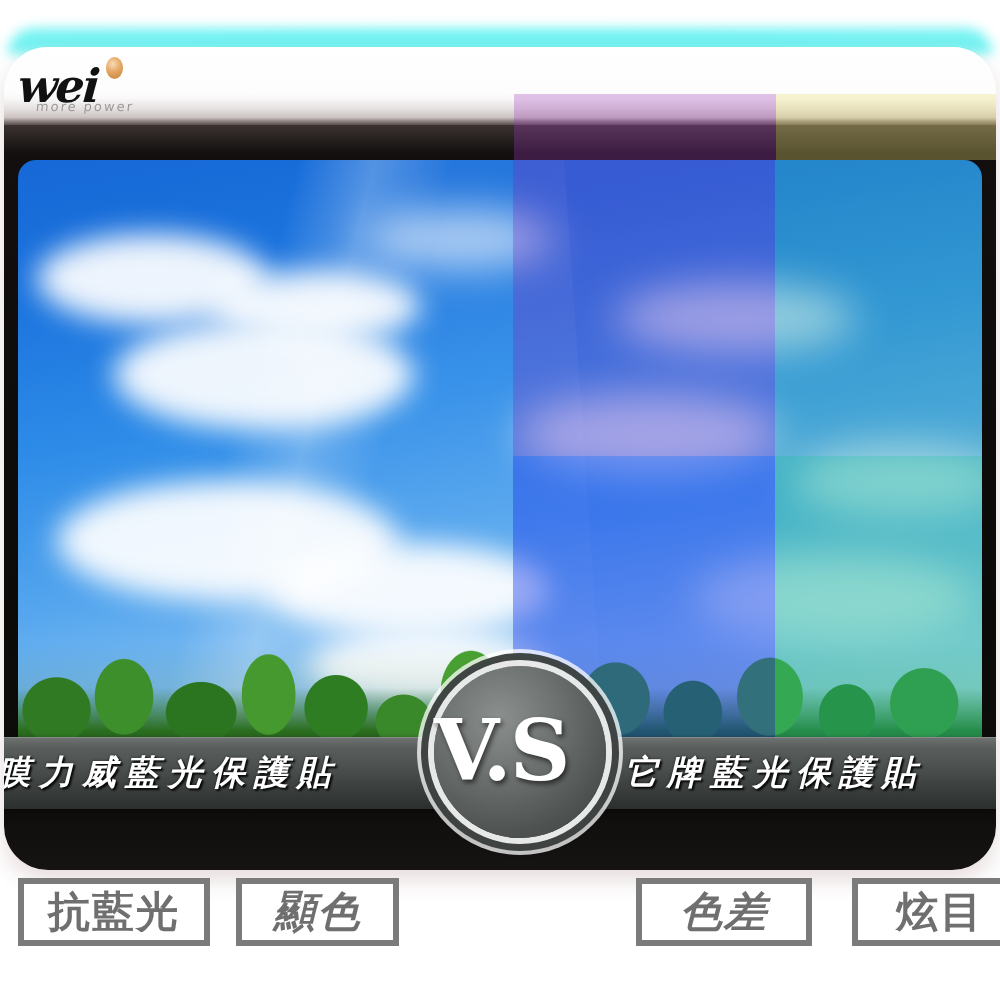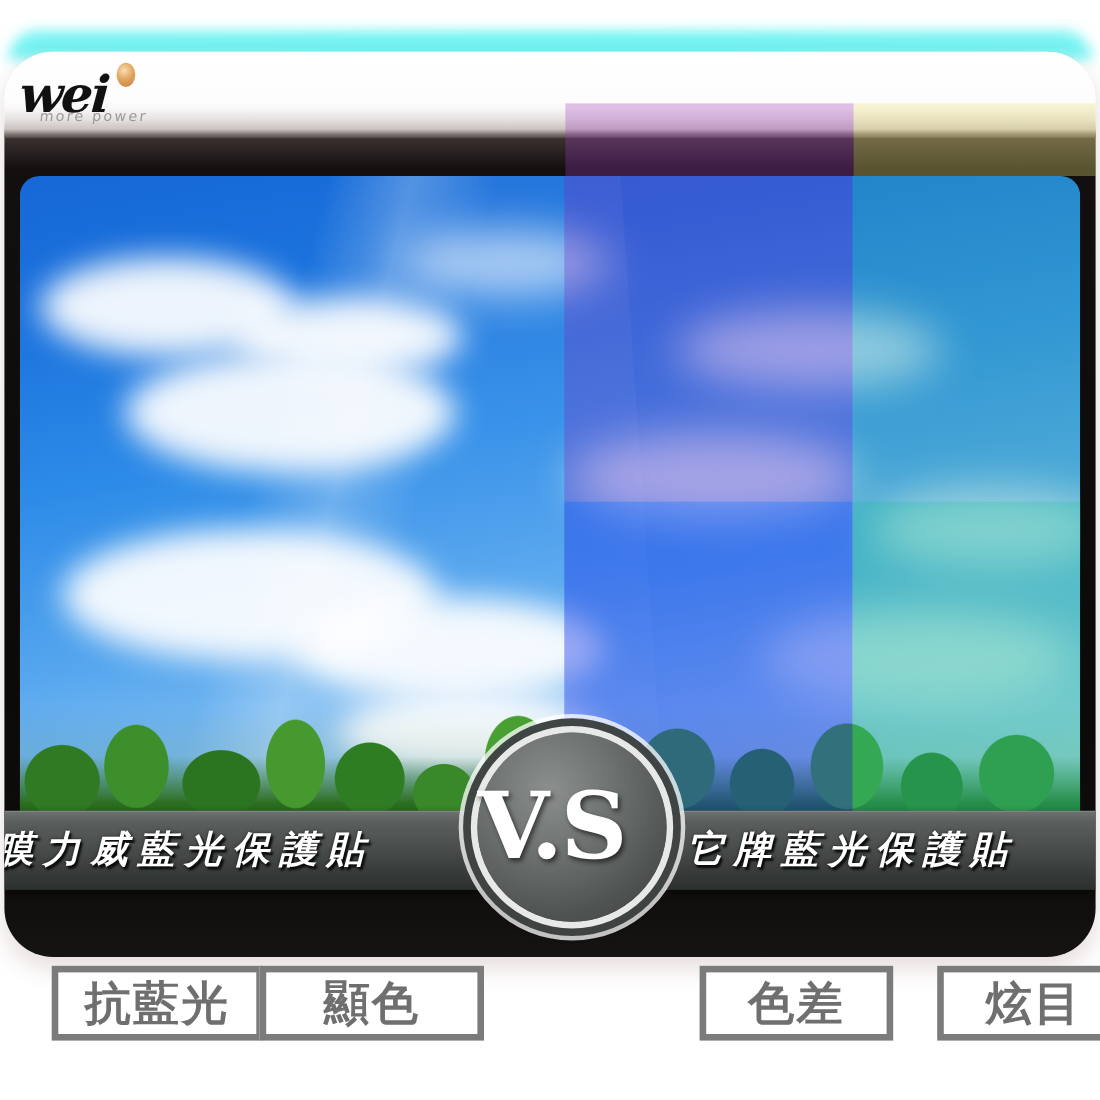--- a/index.html
+++ b/index.html
@@ -172,23 +172,23 @@
   .fbox{
     position:absolute; top:0; height:68px;
     border:6px solid #7b7b7b; background:#ffffff;
     display:flex; align-items:center; justify-content:center;
   }
   .fbox span{
     font-family:"DejaVu Sans","Liberation Sans",sans-serif;
     font-weight:700; font-size:42px; color:#6f6f6f; letter-spacing:2px;
     white-space:nowrap;
   }
-  .fbox.b1{ left:18px;  width:192px;margin-left:29px; }
-  .fbox.b2{ left:236px; width:204px; }
-  .fbox.b3{ left:636px; width:176px; }
+  .fbox.b1{ left:18px;  width:192px; }
+  .fbox.b2{ left:236px; width:163px;font-style:italic; }
+  .fbox.b3{ left:636px; width:176px;font-style:italic; }
   .fbox.b4{ left:852px; width:176px; }
 </style>
 </head>
 <body>
 
 <div id="stage">
 
   <div class="cyan-glow2"></div>
   <div class="cyan-glow"></div>
 

